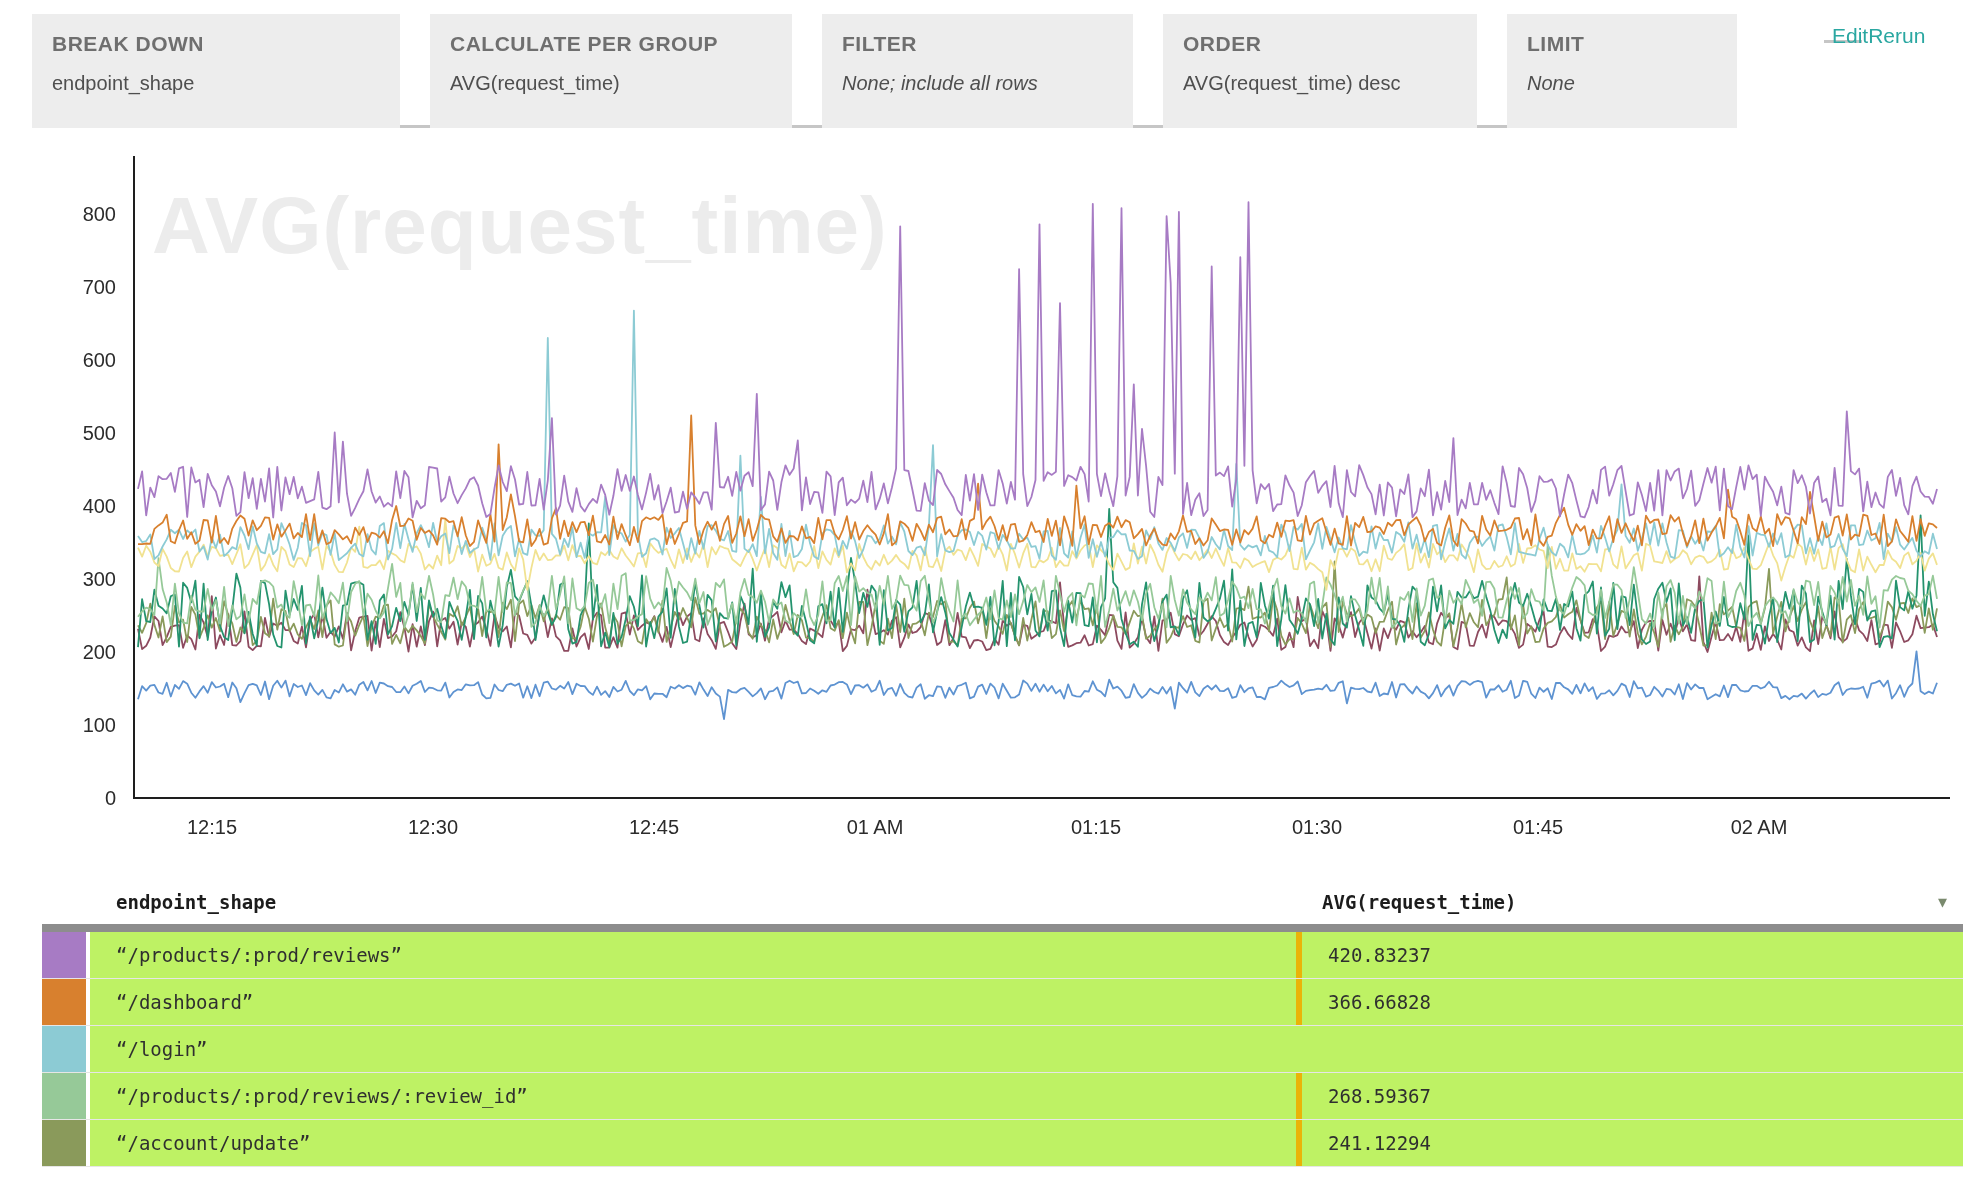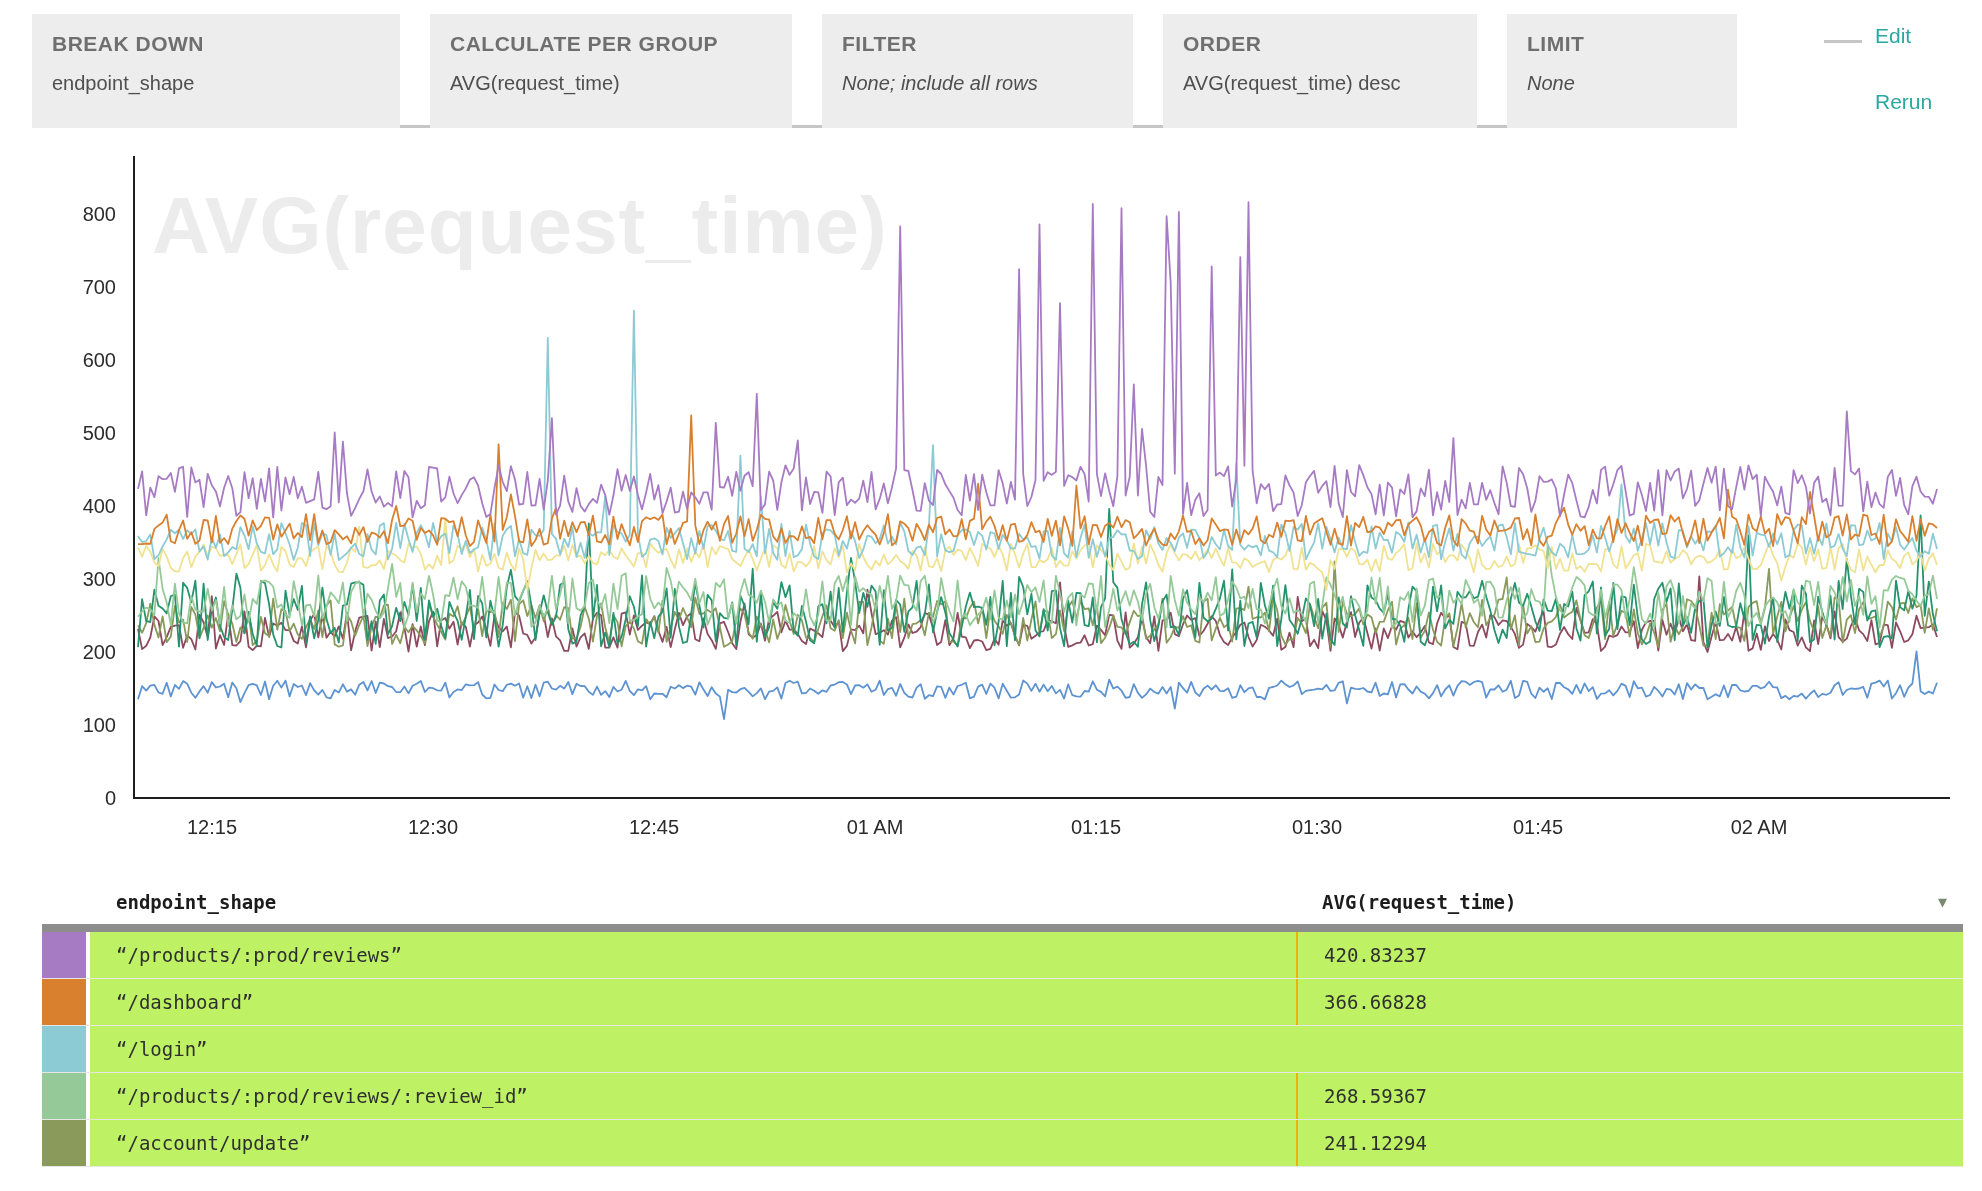--- a/index.html
+++ b/index.html
@@ -8,23 +8,23 @@
 
   
   .qb-row{position:absolute;top:14px;left:32px;width:1950px;}
   .qb-blocks{display:flex;align-items:flex-end;border-radius:8px;}
   .qb-block{background:#ededed;height:114px;box-sizing:border-box;padding:18px 20px;flex:none;}
   .qb-title{font-size:21px;font-weight:bold;color:#6f6f6f;letter-spacing:.5px;}
   .qb-value{font-size:20px;color:#4f4f4f;margin-top:16px;}
   .italic{font-style:italic;}
   .qb-conn{width:30px;height:3px;background:#c6c6c6;margin-top:24px;flex:none;}
   .qb-conn-edit{position:absolute;left:1792px;top:26px;width:38px;height:3px;background:#c6c6c6;}
-  .qb-actions{position:absolute;left:1843px;top:10px;display:flex;flex-direction:column;}
+  .qb-actions{position:absolute;left:1800px;top:10px;display:flex;flex-direction:row;}
   .link{font-size:21px;color:#2aa7a1;cursor:pointer;text-decoration:none;}
-  .link + .link{margin-top:42px;}
+  .link + .link{}
 
   
   .chart{position:absolute;top:150px;left:0;width:1982px;height:734px;}
   .watermark{position:absolute;top:30px;left:152px;font-size:80px;font-weight:bold;
              color:#ececec;letter-spacing:1px;white-space:nowrap;}
   .chart svg{position:absolute;top:0;left:0;}
   .chart text.tick{font-family:"Liberation Sans",sans-serif;font-size:20px;fill:#2b2b2b;}
 
   
   .table{position:absolute;top:880px;left:42px;width:1921px;
@@ -34,21 +34,21 @@
   .th-swatch{width:48px;flex:none;}
   .th-endpoint{flex:1;padding-left:26px;}
   .th-avg{width:667px;box-sizing:border-box;padding-left:26px;padding-right:16px;flex:none;
           display:flex;align-items:center;justify-content:space-between;}
   .sort-tri{font-size:15px;line-height:1;}
   .scrollbar{height:8px;background:#8d8d8d;}
   .row{display:flex;height:46px;border-bottom:1px solid #e6e6e6;align-items:stretch;background:#bef264;}
   .swatch{width:44px;flex:none;border-right:4px solid #fff;}
   .cell{display:flex;align-items:center;font-size:19px;color:#2f2f2f;}
   .cell-endpoint{flex:1;padding-left:26px;}
-  .cell-avg{width:667px;flex:none;box-sizing:border-box;padding-left:26px;border-left:2px solid #eab308;}
+  .cell-avg{width:667px;flex:none;box-sizing:border-box;padding-left:26px;border-left:6px solid #eab308;}
 </style>
 </head>
 <body>
 
 <div class="page">
 
   <div class="qb-row">
     <div class="qb-blocks">
         <div class="qb-block" style="width: 368px;">
           <div class="qb-title">BREAK DOWN</div>

